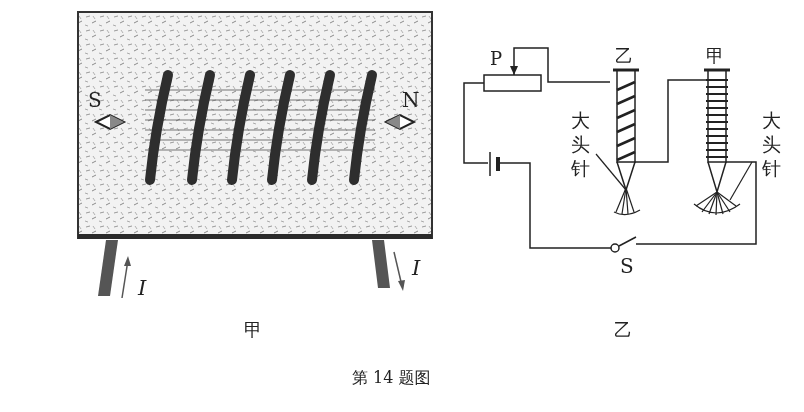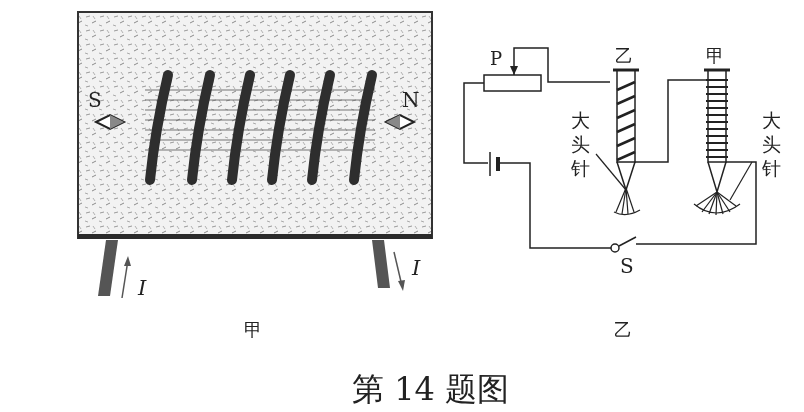--- a/index.html
+++ b/index.html
@@ -143,13 +143,13 @@
   <div>针</div>
 </div>
 <div class="lbl" style="left:762px;top:108px;font-size:19px;line-height:24px;">
   <div>大</div>
   <div>头</div>
   <div>针</div>
 </div>
 <div class="lbl" style="left:620px;top:254px;font-size:20px;">S</div>
 <div class="lbl" style="left:614px;top:318px;font-size:18px;">乙</div>
 
-<div class="lbl" style="left:352px;top:368px;font-size:32px;">第 14 题图</div>
+<div class="lbl" style="left:352px;top:368px;font-size:16px;">第 14 题图</div>
 
 </body></html>

